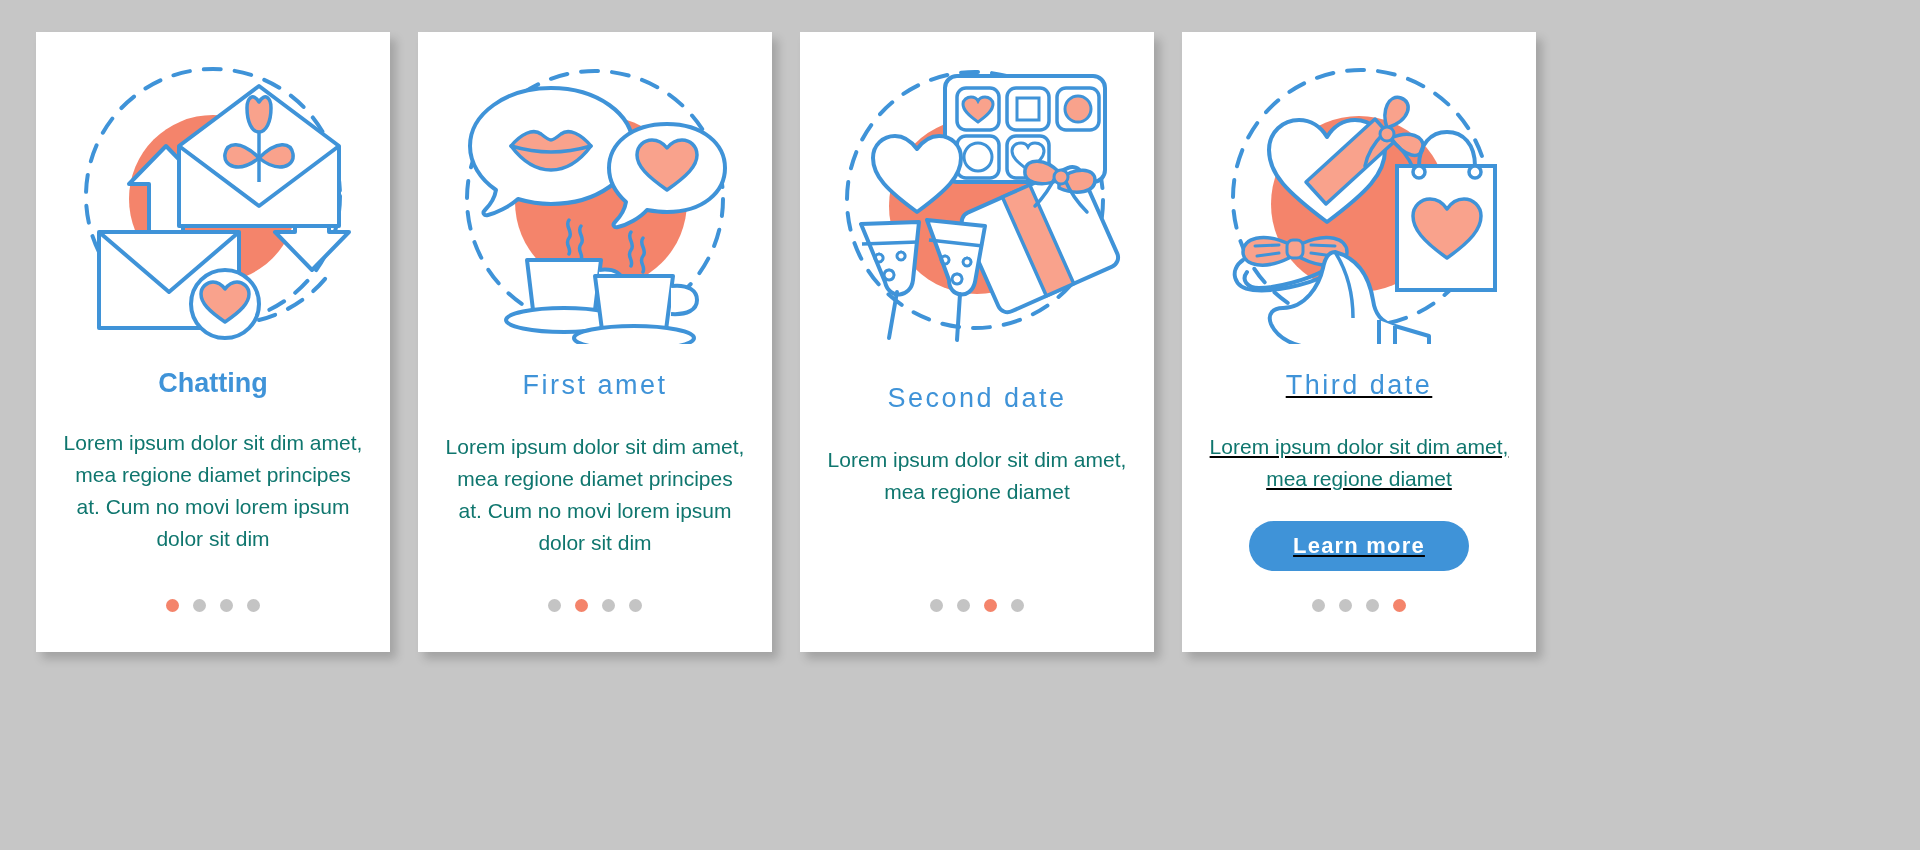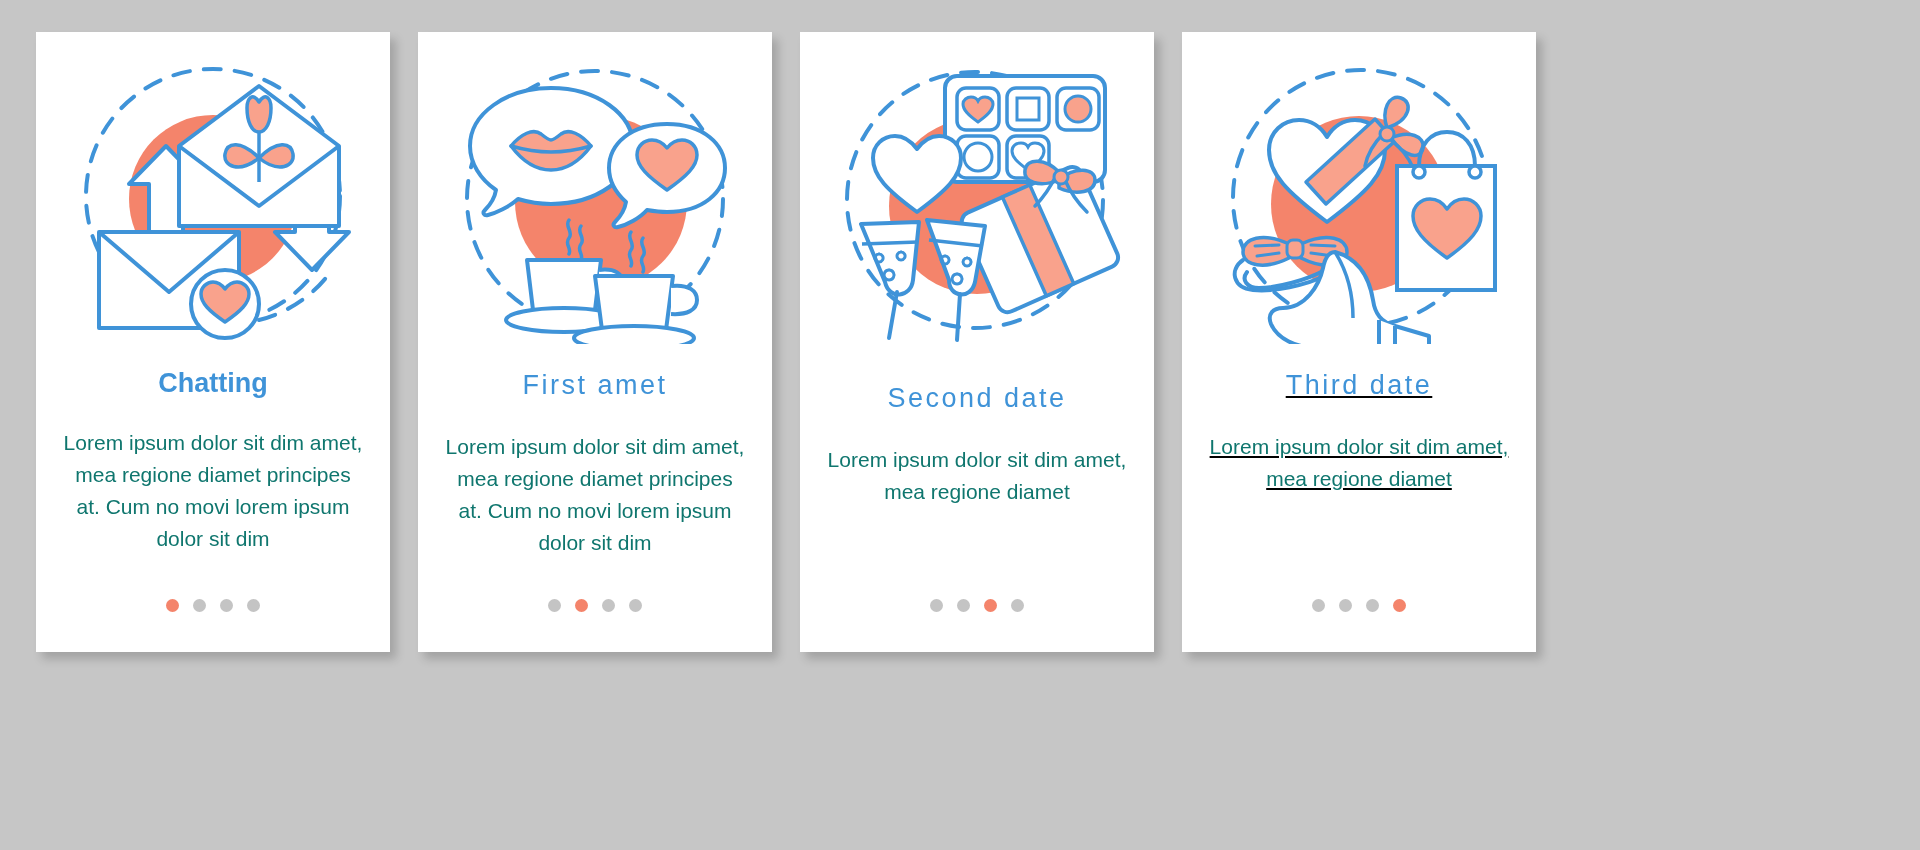--- a/index.html
+++ b/index.html
@@ -260,20 +260,21 @@
         <path d="M34 206 c-14 10 -10 28 10 30 c20 2 52 -4 76 -16" fill="none" stroke="#3f93d8" stroke-width="4" stroke-linecap="round"></path>
         <path d="M38 218 c-6 8 0 16 12 16 c18 0 48 -8 66 -18" fill="none" stroke="#3f93d8" stroke-width="4" stroke-linecap="round"></path>
 
         <path d="M126 198 c22 6 34 24 38 48 c2 14 8 22 22 26 l34 10 l0 12 l-110 0 c-24 0 -42 -10 -48 -24 c-4 -10 2 -16 12 -16 c22 0 36 -22 40 -40 c2 -10 6 -16 12 -16 Z" fill="#ffffff" stroke="#3f93d8" stroke-width="4" stroke-linejoin="round"></path>
         <path d="M186 272 l0 22 l-16 0 l0 -28" fill="#ffffff" stroke="#3f93d8" stroke-width="4" stroke-linejoin="round"></path>
         <path d="M126 198 c14 22 18 44 18 66" fill="none" stroke="#3f93d8" stroke-width="3.5"></path>
       </svg>
     </div>
     <div class="title light t4">Third date</div>
     <p class="body-text body4">Lorem ipsum dolor sit dim amet, mea regione diamet</p>
+    <button class="cta">Learn more</button>
     <div class="dots">
       <span class="dot"></span>
       <span class="dot"></span>
       <span class="dot"></span>
       <span class="dot active"></span>
     </div>
   </div>
 
 </div>
 

